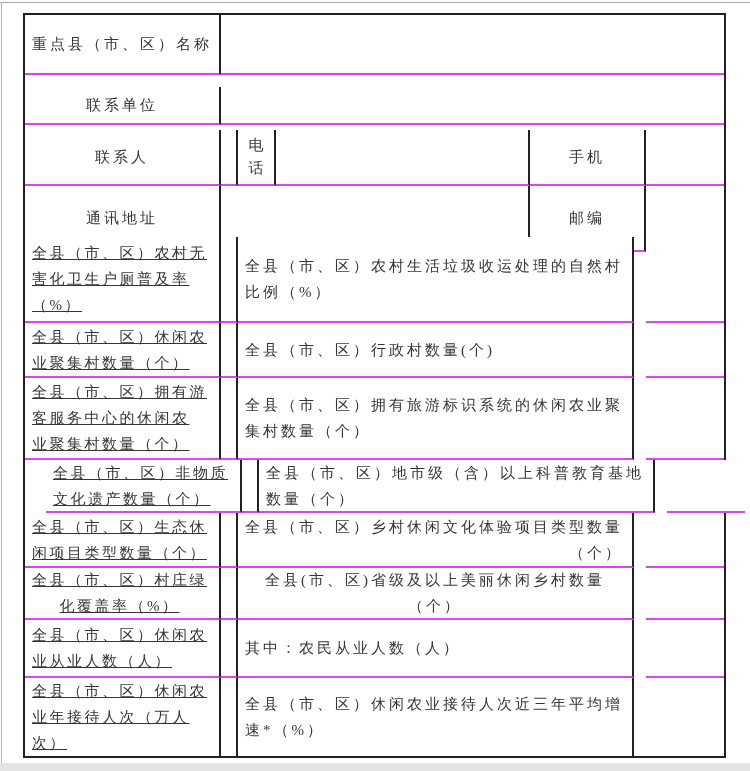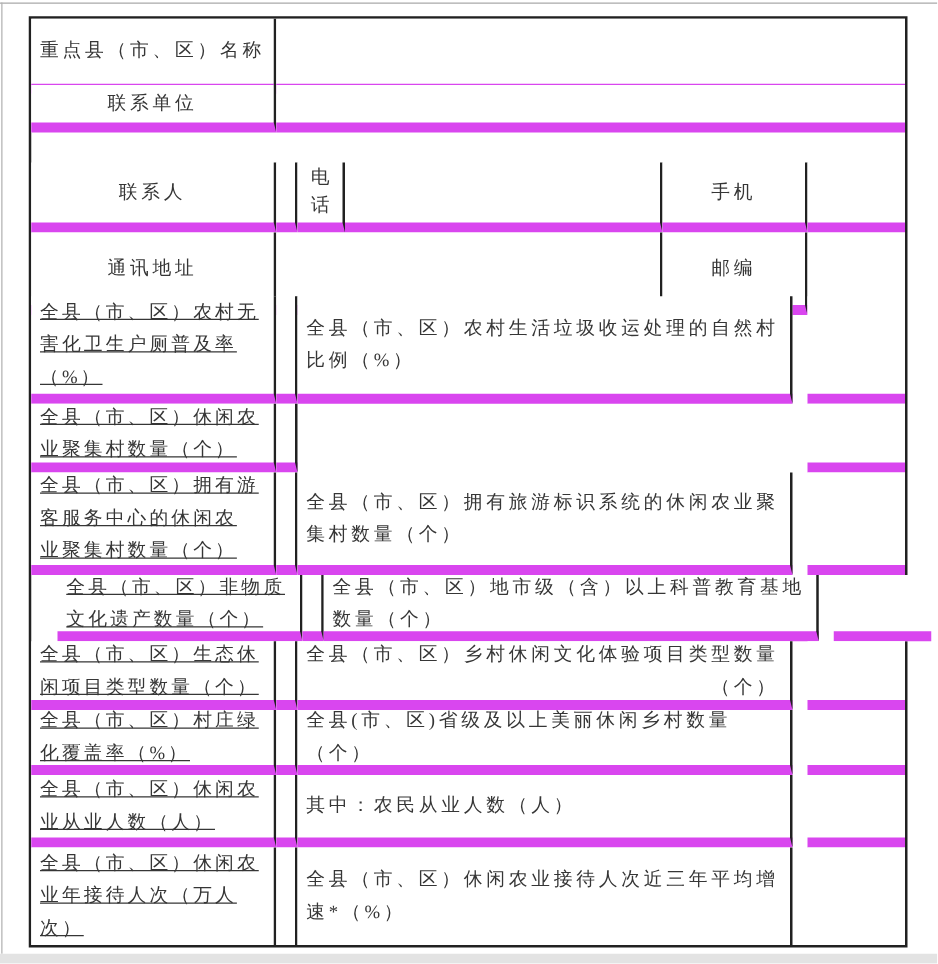--- a/index.html
+++ b/index.html
@@ -22,21 +22,21 @@
   .tbl {
     position: absolute;
     left: 23px; top: 13px;
     width: 703px; height: 745px;
     border: 2px solid #212121;
     background: #ffffff;
   }
   .cell {
     position: absolute;
     border-right: 2px solid #212121;
-    border-bottom: 8px solid #d946ef;
+    border-bottom: 2px solid #d946ef;
     display: flex;
     align-items: center;
     font-size: 15px;
     line-height: 26px;
     letter-spacing: 3px;
     background: #ffffff;
   }
   .no-r { border-right: none; }
   .no-b { border-bottom: none; }
   .center { justify-content: center; text-align: center; padding: 0 2px; }
@@ -51,29 +51,29 @@
   .x-tel    { left: 213px; width: 38px;  }
   .x-telval { left: 251px; width: 254px; }
   .x-mob    { left: 505px; width: 116px; }
   .x-val    { left: 621px; width: 78px;  }
   .x-b-end  { left: 196px; width: 503px; }
   .x-b-e    { left: 196px; width: 309px; }
   .x-c-f    { left: 213px; width: 396px; }
 
   
   .y-r1  { top: 0;     height: 60px; }
-  .y-r2  { top: 53px;  height: 38px; }
+  .y-r2  { top: 72px;  height: 38px; }
   .y-r3  { top: 115px; height: 56px; }
   .y-r4  { top: 171px; height: 66px; }
   .y-r5  { top: 222px; height: 86px; }
   .y-r6  { top: 308px; height: 55px; }
   .y-r7  { top: 363px; height: 82px; }
   .y-r8  { top: 445px; height: 53px; margin-left: 21px; }
   .y-r9  { top: 498px; height: 55px; text-align: right; }
-  .y-r10 { top: 553px; height: 52px; }
+  .y-r10 { top: 553px; height: 52px; text-align: center; }
   .y-r11 { top: 605px; height: 58px; }
   .y-r12 { top: 663px; height: 78px; }
 </style>
 </head>
 <body>
 
 <div class="stage">
   <div class="page-edge-top"></div>
   <div class="page-edge-left"></div>
   <div class="page-bottom-band"></div>
@@ -103,20 +103,21 @@
 害化卫生户厕普及率
 （%）</div>
     <div class="cell x-strip y-r5"></div>
     <div class="cell x-c-f y-r5 rlbl">全县（市、区）农村生活垃圾收运处理的自然村
 比例（%）</div>
     <div class="cell x-val y-r5 no-r"></div>
 
     <div class="cell x-a y-r6 lbl">全县（市、区）休闲农
 业聚集村数量（个）</div>
     <div class="cell x-strip y-r6"></div>
+    <div class="cell x-c-f y-r6 rlbl">全县（市、区）行政村数量(个)</div>
     <div class="cell x-val y-r6 no-r"></div>
 
     <div class="cell x-a y-r7 lbl">全县（市、区）拥有游
 客服务中心的休闲农
 业聚集村数量（个）</div>
     <div class="cell x-strip y-r7"></div>
     <div class="cell x-c-f y-r7 rlbl">全县（市、区）拥有旅游标识系统的休闲农业聚
 集村数量（个）</div>
     <div class="cell x-val y-r7 no-r"></div>
 

